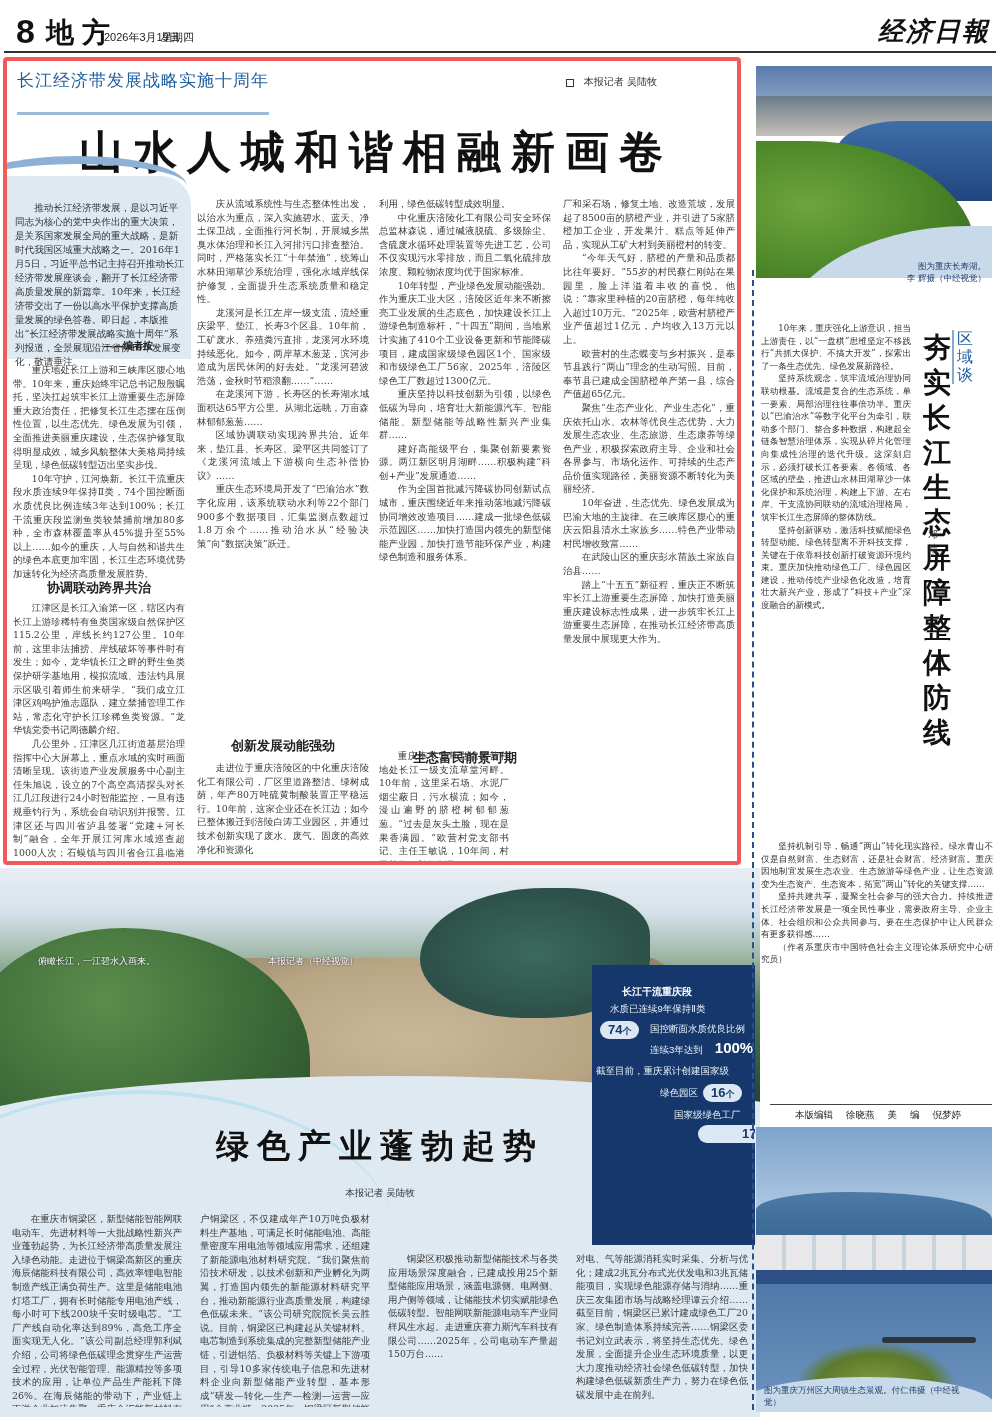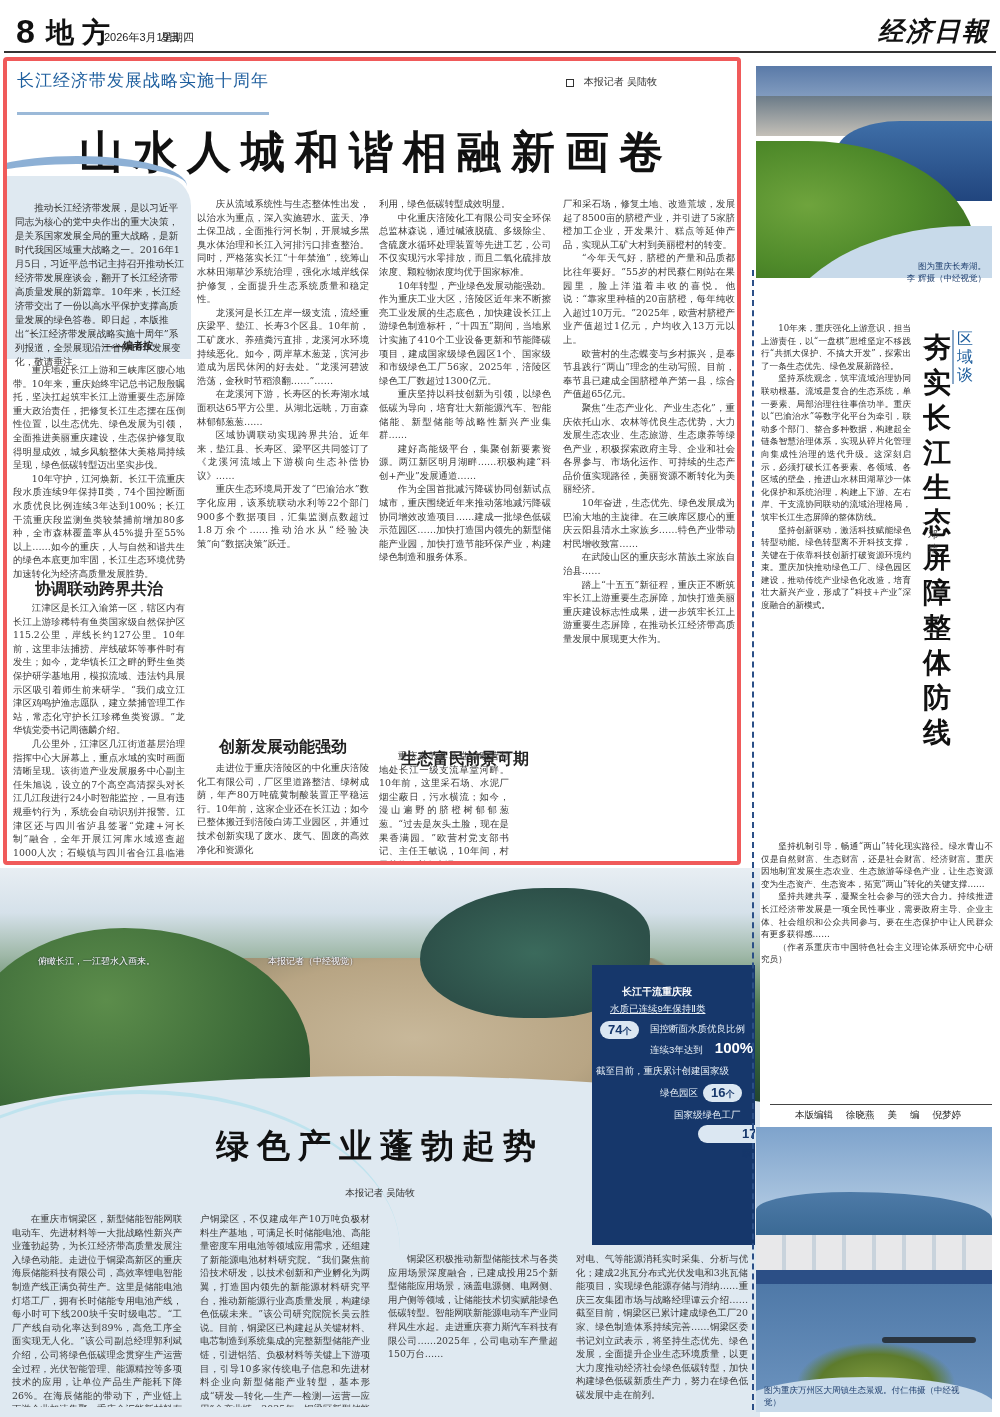--- a/index.html
+++ b/index.html
@@ -21,21 +21,21 @@
   .byline-top { position: absolute; right: 80px; top: 14px; font-size: 10px; color: #333; }
   .byline-top .box { display: inline-block; width: 8px; height: 8px; border: 1px solid #333; margin-right: 10px; vertical-align: middle; }
   .headline { position: absolute; left: 0; top: 62px; width: 738px; text-align: center; font-family: "DejaVu Sans", "Liberation Sans", sans-serif; font-weight: 900; font-size: 44px; letter-spacing: 10px; color: #111; }
   .lead-box { position: absolute; left: 0; top: 115px; width: 184px; height: 183px; background: #dfe9f1; border-top-right-radius: 30px; }
   .lead-box-arc { position: absolute; left: -40px; top: 95px; width: 220px; height: 60px; border-top: 8px solid #8db0d5; border-radius: 50% 50% 0 0; }
   .lead-text { position: absolute; left: 8px; top: 140px; width: 170px; font-size: 9.6px; line-height: 14px; color: #333; text-indent: 2em; }
   .lead-sign { position: absolute; left: 96px; top: 278px; font-size: 10px; font-weight: 700; color: #222; }
 
   .col { position: absolute; font-size: 9.4px; line-height: 13.6px; color: #3a3a3a; text-align: justify; }
   .col p { text-indent: 2em; }
-  .subhead { position: absolute; font-family: "DejaVu Sans", sans-serif; font-weight: 700; font-size: 16px; color: #222; text-align: center; }
+  .subhead { position: absolute; font-family: "DejaVu Sans", sans-serif; font-weight: 700; font-size: 13px; color: #222; text-align: center; }
 
   
   .mid-photo { position: absolute; left: 0; top: 868px; width: 760px; height: 250px; overflow: hidden; }
   .mid-photo .sky { position: absolute; left: 0; top: 0; width: 760px; height: 250px; background: linear-gradient(180deg,#e8eef3 0%, #d5e1ea 18%, #9fb8a8 35%, #4f7a52 55%, #2f5a38 80%, #1c3a2a 100%); }
   .mid-photo .river { position: absolute; left: 180px; top: 90px; width: 520px; height: 200px; background: radial-gradient(ellipse at 45% 40%, #c8b89a 0%, #b8a584 45%, #8e8468 75%, transparent 76%); }
   .mid-photo .mtn1 { position: absolute; left: -30px; top: 60px; width: 340px; height: 240px; background: radial-gradient(ellipse at 40% 30%, #5c8d4b 0%, #3f6d3a 50%, #264a2b 100%); border-radius: 50% 60% 0 0; }
   .mid-photo .mtn2 { position: absolute; left: 420px; top: 20px; width: 230px; height: 130px; background: radial-gradient(ellipse at 50% 50%, #3b6a5c 0%, #2d5049 70%); border-radius: 60% 40% 50% 50%; }
   .mid-photo .wave { position: absolute; left: -60px; top: 208px; width: 900px; height: 120px; background: #dfe9f1; border-radius: 50% 50% 0 0; }
   .mid-caption-1 { position: absolute; left: 38px; top: 955px; font-size: 9px; color: #fff; text-shadow: 0 0 2px #113; }
   .mid-caption-2 { position: absolute; left: 268px; top: 955px; font-size: 9px; color: #fff; text-shadow: 0 0 2px #113; }
@@ -161,21 +161,21 @@
   <div class="mtn1"></div>
   <div class="mtn2"></div>
   <div class="wave"></div>
 </div>
 <div class="mid-caption-1">俯瞰长江，一江碧水入画来。</div>
 <div class="mid-caption-2">本报记者（中经视觉）</div>
 
 <div class="bottom-article"></div>
 <div class="stats">
   <div class="title">长江干流重庆段</div>
-  <div class="line" style="left:18px; top:38px;text-decoration:underline;">水质已连续9年保持Ⅱ类</div>
+  <div class="line" style="left:18px; top:38px;">水质已连续9年保持Ⅱ类</div>
   <div class="pill" style="left:8px; top:56px;"><span>74</span><small>个</small></div>
   <div class="line" style="left:58px; top:58px;">国控断面水质优良比例</div>
   <div class="line" style="left:58px; top:74px;"><span>连续3年达到</span><span class="big">100%</span></div>
   <div class="line" style="left:4px; top:100px;text-align:center;">截至目前，重庆累计创建国家级</div>
   <div class="line" style="left:68px; top:122px;">绿色园区</div>
   <div class="pill" style="left:111px; top:119px;"><span>16</span><small>个</small></div>
   <div class="line" style="left:82px; top:144px;">国家级绿色工厂</div>
   <div class="pill" style="left:106px; top:160px;padding-left:44px;"><span>170</span><small>家</small></div>
 </div>
 <div class="stats-curve"></div>

